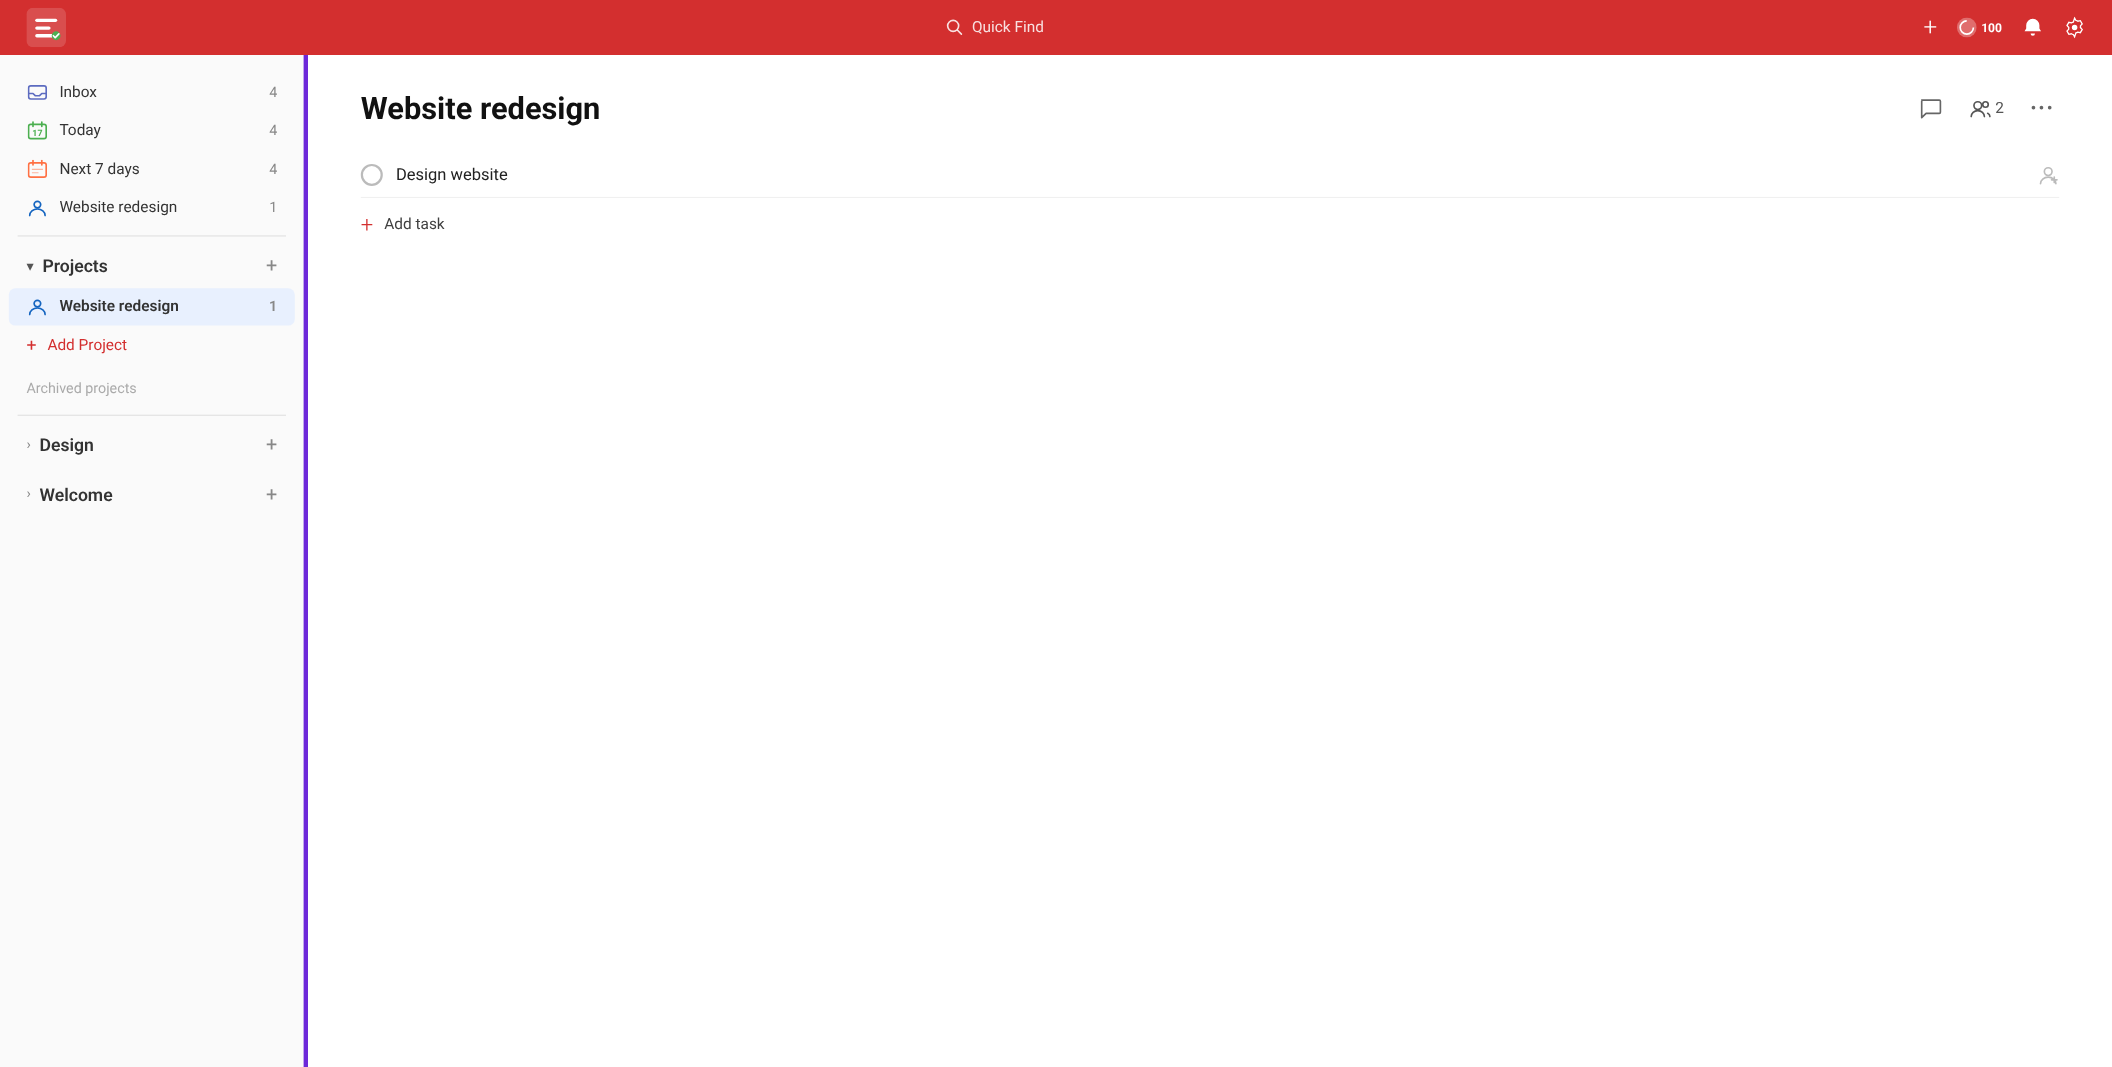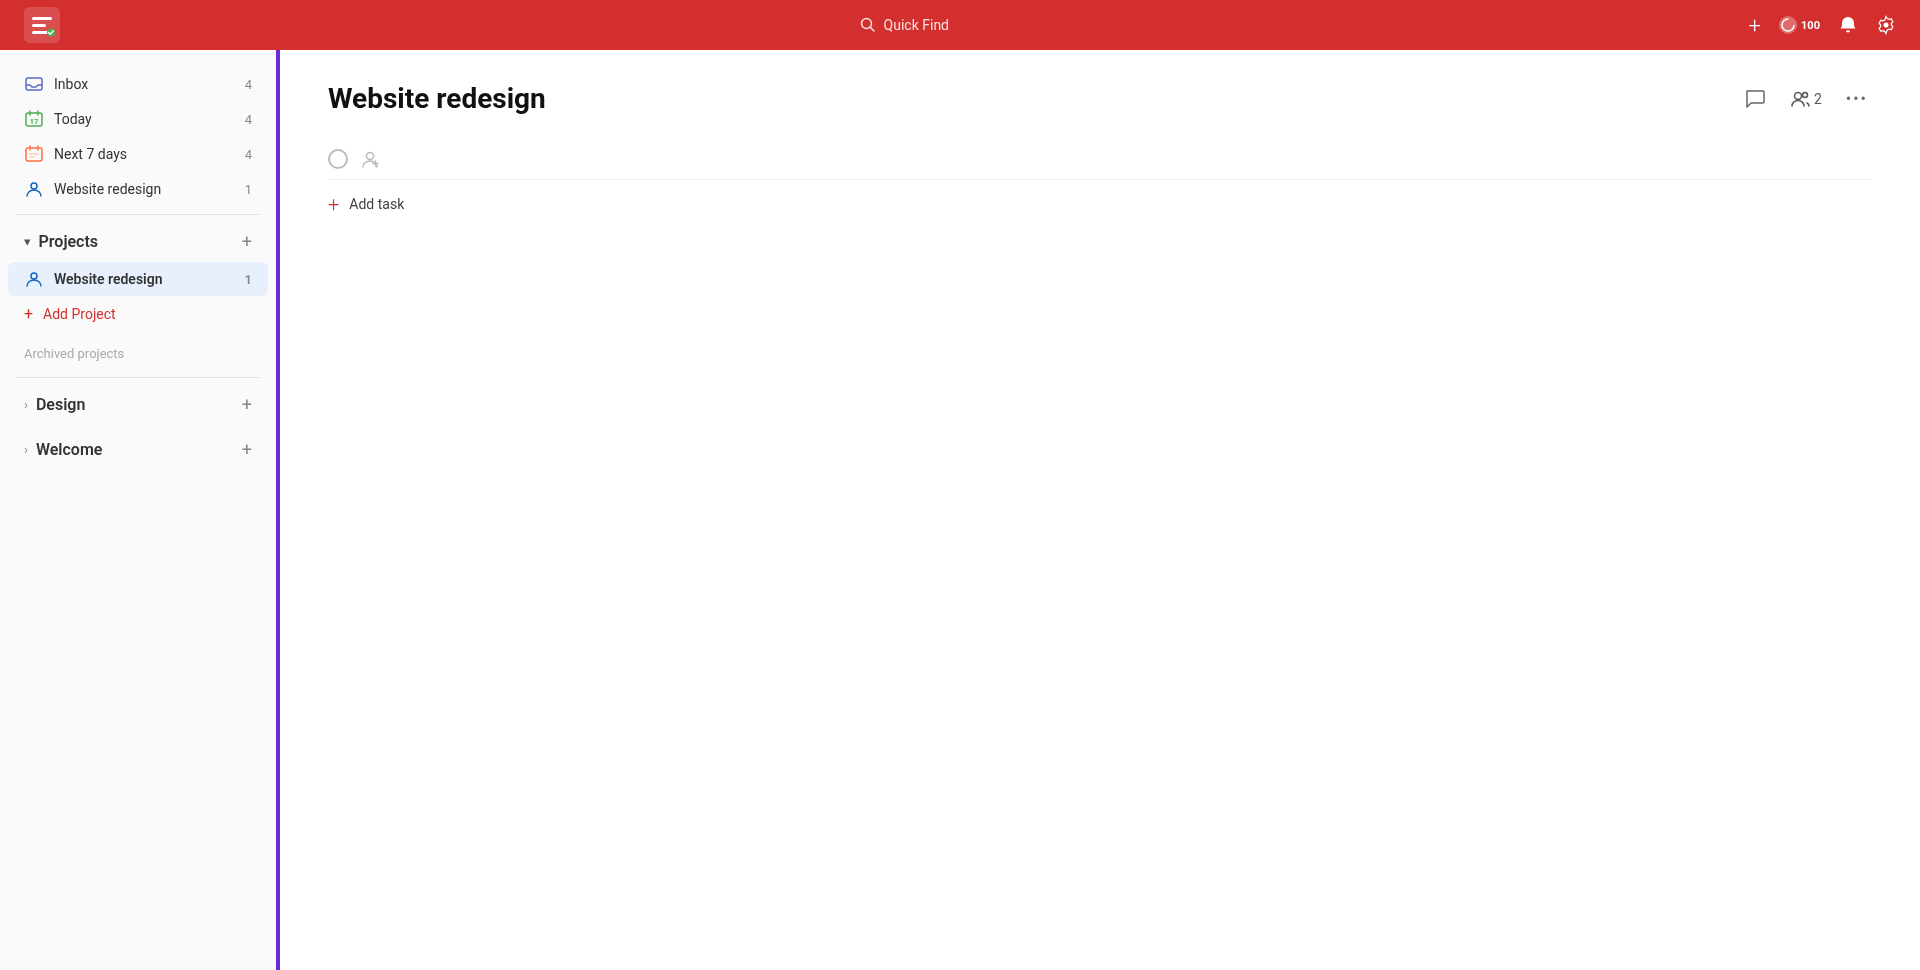--- a/index.html
+++ b/index.html
@@ -322,20 +322,21 @@
           <span>2</span>
         </div>
 
         <span class="action-icon" style="letter-spacing:2px;font-size:16px;color:#666;">•••</span>
       </div>
     </div>
 
     <div>
       <div class="task-item">
         <div class="task-checkbox"></div>
+        <span class="task-text">Design website</span>
         <span class="task-assign">
           <svg width="20" height="20" viewBox="0 0 20 20" fill="none">
             <circle cx="10" cy="7" r="3.5" stroke="#bbb" stroke-width="1.5" fill="none"></circle>
             <path d="M3 18c0-3.3 3.1-6 7-6s7 2.7 7 6" stroke="#bbb" stroke-width="1.5" fill="none" stroke-linecap="round"></path>
             <circle cx="15.5" cy="14.5" r="0" fill="none"></circle>
             <path d="M13 14.5h5M15.5 12v5" stroke="#bbb" stroke-width="1.5" stroke-linecap="round"></path>
           </svg>
         </span>
       </div>
     </div>

